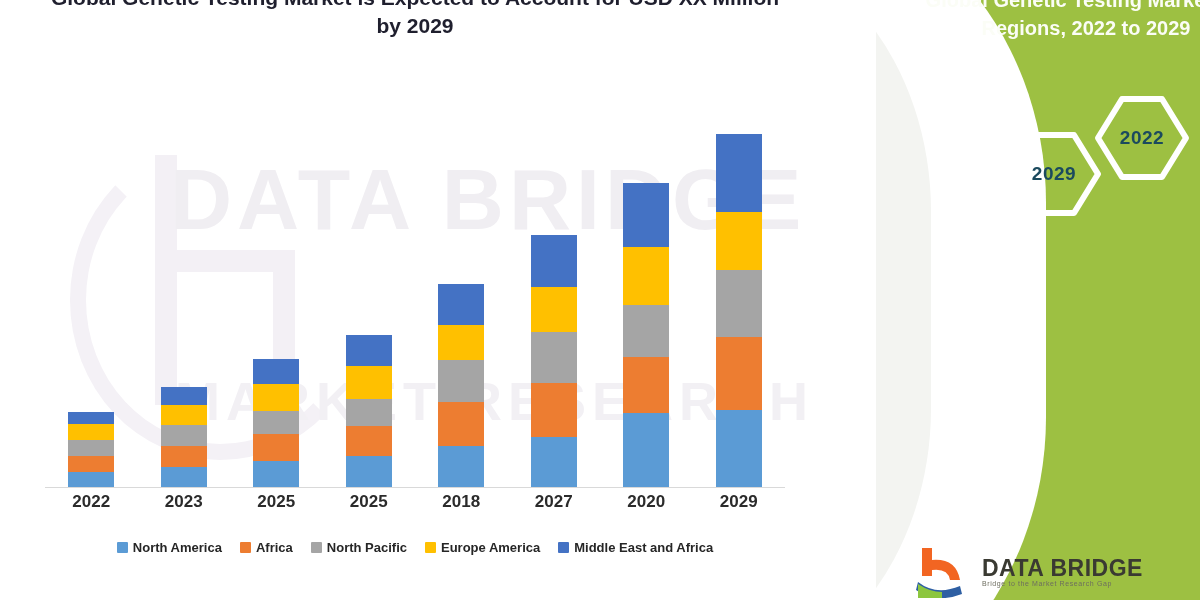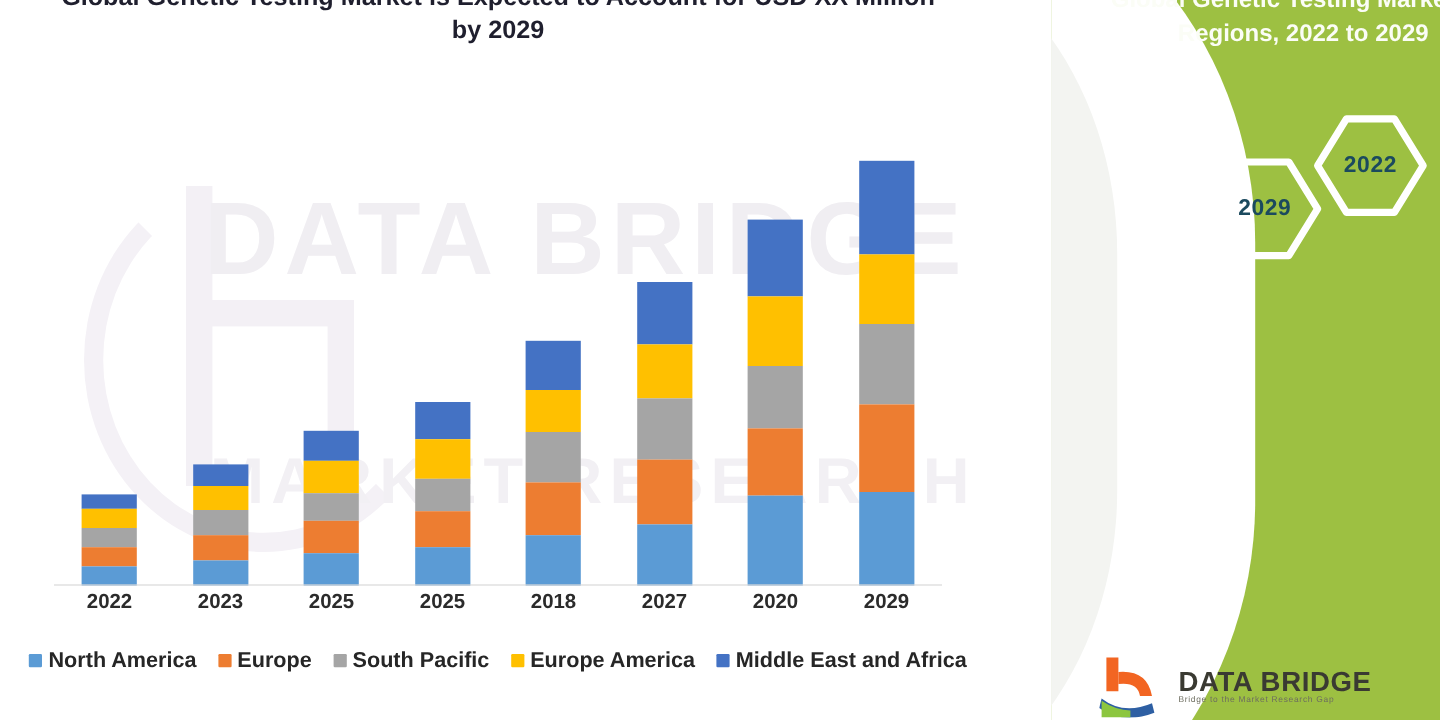--- a/index.html
+++ b/index.html
@@ -156,21 +156,21 @@
     align-items: center;
     gap: 5px;
     white-space: nowrap;
   }
   .legend-swatch {
     width: 11px; height: 11px;
     flex: 0 0 11px;
     border-radius: 1px;
   }
   .legend-label {
-    font-size: 18px;
+    font-size: 13px;
     font-weight: 700;
     color: #262626;
   }
 
   
   .right-panel {
     position: absolute;
     right: 0; top: 0;
     width: 324px; height: 600px;
     background: #9dc042;
@@ -366,25 +366,25 @@
         <div class="x-label">2029</div>
       </div>
 
     <div class="legend">
         <div class="legend-item">
           <span class="legend-swatch" style="background: rgb(91, 155, 213);"></span>
           <span class="legend-label">North America</span>
         </div>
         <div class="legend-item">
           <span class="legend-swatch" style="background: rgb(237, 125, 49);"></span>
-          <span class="legend-label">Europe</span>
+          <span class="legend-label">Africa</span>
         </div>
         <div class="legend-item">
           <span class="legend-swatch" style="background: rgb(165, 165, 165);"></span>
-          <span class="legend-label">South Pacific</span>
+          <span class="legend-label">North Pacific</span>
         </div>
         <div class="legend-item">
           <span class="legend-swatch" style="background: rgb(255, 192, 0);"></span>
           <span class="legend-label">Europe America</span>
         </div>
         <div class="legend-item">
           <span class="legend-swatch" style="background: rgb(68, 114, 196);"></span>
           <span class="legend-label">Middle East and Africa</span>
         </div>
       </div>

